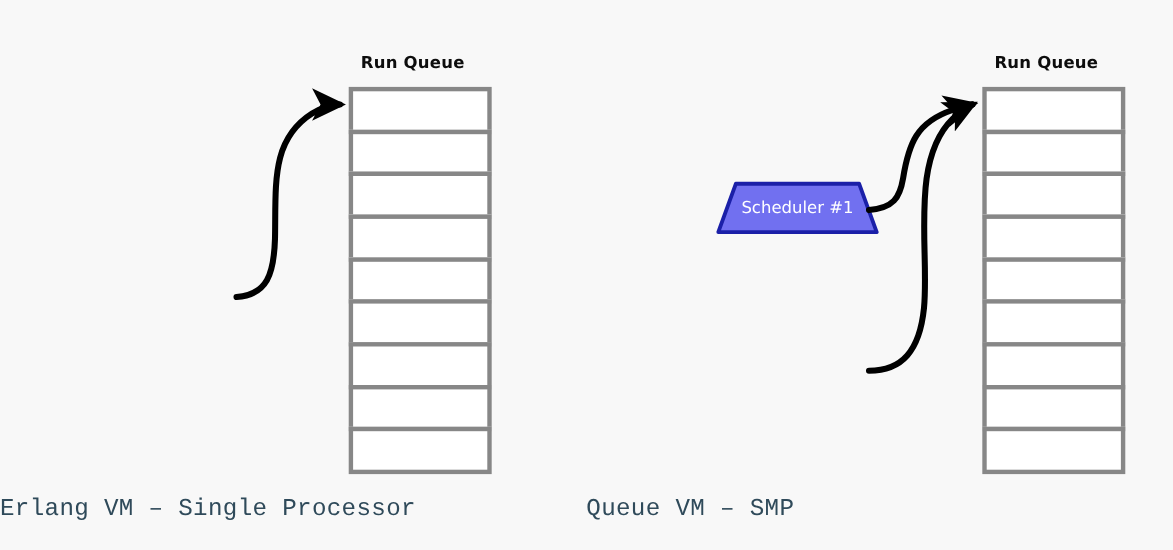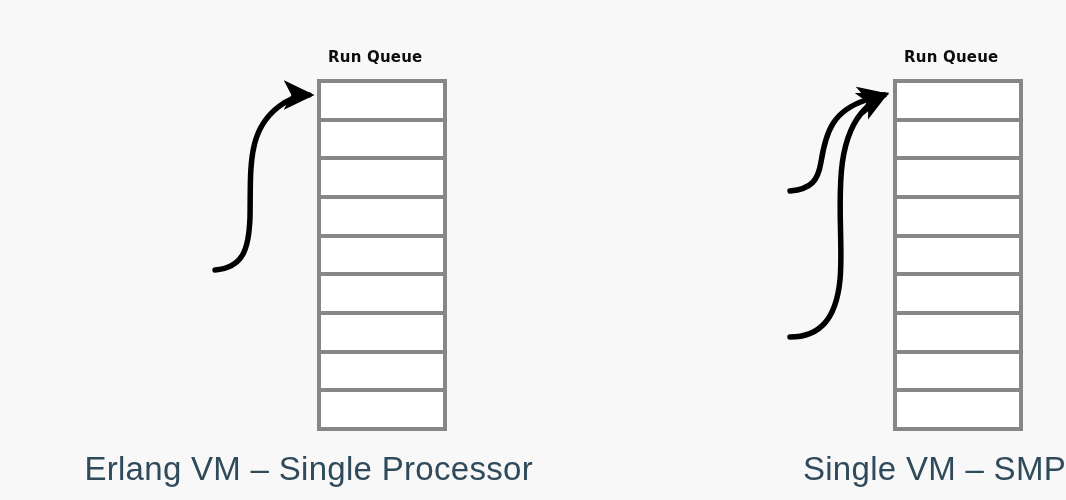--- a/index.html
+++ b/index.html
@@ -84,25 +84,25 @@
     left: 0; top: 0;
     width: 1066px;
     height: 500px;
     pointer-events: none;
     overflow: visible;
   }
 
   
   .caption {
     position: absolute;
-    font-family: Liberation Sans, sans-serif;
-    font-size: 33px;
+    font-family: Liberation Mono, monospace;
+    font-size: 22px;
     color: #2f4a5a;
     white-space: nowrap;
-    text-align: right;
+    text-align: left;
     letter-spacing: 0.3px;
   }
 </style>
 </head>
 <body>
 
 <div class="stage">
 
   <div class="panel" id="panel-single">
 
@@ -131,34 +131,40 @@
       <div class="queue-cell"></div>
       <div class="queue-cell"></div>
       <div class="queue-cell"></div>
       <div class="queue-cell"></div>
       <div class="queue-cell"></div>
       <div class="queue-cell"></div>
       <div class="queue-cell"></div>
       <div class="queue-cell"></div>
     </div>
 
+    <div class="scheduler" style="left:118px; top:148px; width:148px; height:48px;">
+      <svg width="148" height="48" viewBox="0 0 148 48">
+        <polygon points="18,2 130,2 146,46 2,46" fill="#7170f0" stroke="#1b20a8" stroke-width="3.5" stroke-linejoin="round"></polygon>
+      </svg>
+      <span class="scheduler-label">Scheduler #1</span>
+    </div>
 
   </div>
 
   <svg class="arrow-layer" viewBox="0 0 1066 500">
     <defs>
       <marker id="arrowhead" markerWidth="6" markerHeight="6" refX="4.6" refY="3" orient="auto" markerUnits="strokeWidth">
         <path d="M0,0.3 L5.6,3 L0,5.7 L1.4,3 Z" fill="#000000"></path>
       </marker>
     </defs>
 
     <path d="M 215,253 C 243,251 249,232 250,200 C 251,150 246,110 284,86 C 296,79 303,78 309,78" fill="none" stroke="#000000" stroke-width="5.5" stroke-linecap="round" marker-end="url(#arrowhead)"></path>
 
     <path d="M 790,174 C 812,172 818,163 821,145 C 826,114 833,94 866,83 C 876,80 880,79 884,78" fill="none" stroke="#000000" stroke-width="5.5" stroke-linecap="round" marker-end="url(#arrowhead)"></path>
 
     <path d="M 790,320 C 820,320 836,302 840,263 C 845,211 827,129 866,91 C 874,83 880,80 884,78" fill="none" stroke="#000000" stroke-width="5.5" stroke-linecap="round" marker-end="url(#arrowhead)"></path>
   </svg>
 
   <div class="caption" style="left:0px; top:433px; width:533px;">Erlang VM – Single Processor</div>
 
-  <div class="caption" style="left:533px; top:433px; width:533px;">Single VM – SMP</div>
+  <div class="caption" style="left:533px; top:433px; width:533px;">Queue VM – SMP</div>
 
 </div>
 
 </body></html>

